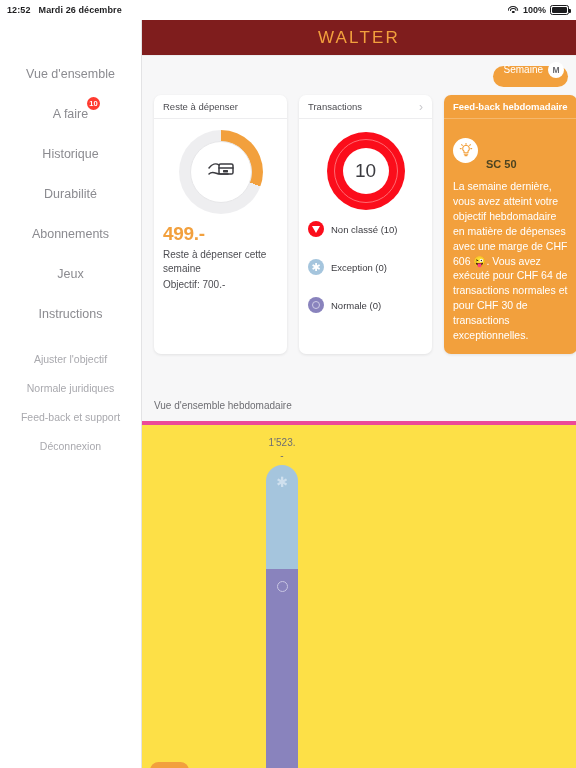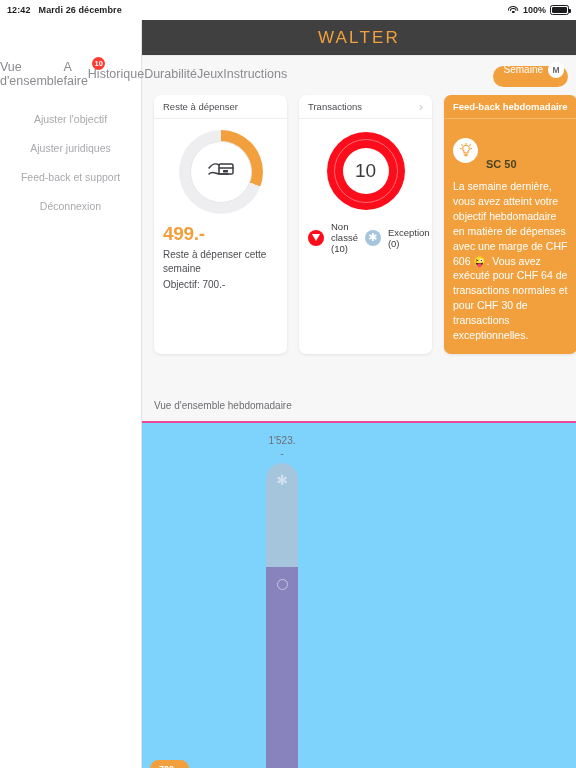--- a/index.html
+++ b/index.html
@@ -39,21 +39,21 @@
   .body { flex: 1; display: flex; min-height: 0; }
 
   
   .sidebar {
     width: 142px; flex: 0 0 142px;
     background: #ffffff;
     border-right: 1px solid #e3e3e5;
     display: flex; flex-direction: column;
     padding-top: 34px;
   }
-  .nav-primary { display: flex; }
+  .nav-primary { display: flex; flex-direction: column; }
   .nav-item {
     height: 40px; display: flex; align-items: center; justify-content: center;
     font-size: 12.5px; color: #8b8b90; position: relative;
     cursor: pointer;
   }
   .nav-item .badge {
     position: absolute; top: 3px; margin-left: 46px;
     background: #ff3b30; color: #fff;
     font-size: 7.5px; font-weight: 700;
     min-width: 13px; height: 13px; border-radius: 50%;
@@ -62,21 +62,21 @@
   }
   .nav-secondary { margin-top: 10px; display: flex; flex-direction: column; justify-content: center; }
   .nav-sub {
     height: 29px; display: flex; align-items: center; justify-content: center;
     font-size: 10.5px; color: #a9a9ae; cursor: pointer;
   }
 
   
   .main { flex: 1; display: flex; flex-direction: column; min-width: 0; background: #f7f7f8; }
   .topbar {
-    height: 36px; flex: 0 0 36px; background: #404040;
+    height: 36px; flex: 0 0 36px; background: #7f1d1d;
     display: flex; align-items: center; justify-content: center;
     border-bottom: 1px solid #ececee;
   }
   .brand { font-size: 17px; letter-spacing: 2.2px; color: #f2a03d; font-weight: 400; }
 
   .content { flex: 1; position: relative; overflow: hidden; }
 
   .week-pill {
     position: absolute; right: 8px; top: 10px;
     background: #f2a03d; color: #fff;
@@ -132,21 +132,21 @@
 
   
   .tdonut-wrap { display: flex; justify-content: center; margin: 5px 0 11px; }
   .tdonut { position: relative; width: 78px; height: 78px; border-radius: 50%; background: #fb0d1b; }
   .tdonut .gap { position: absolute; inset: 7px; border-radius: 50%; border: 1px solid #ff6b72; background: #fb0d1b; }
   .tdonut .hole {
     position: absolute; inset: 16px; border-radius: 50%; background: #fff;
     display: flex; align-items: center; justify-content: center;
     font-size: 19px; color: #3b3b40; font-weight: 400;
   }
-  .legend { display: flex; flex-direction: row; gap: 7px; }
+  .legend { display: flex; flex-direction: column; gap: 22px; }
   .legend-row { display: flex; align-items: center; gap: 7px; font-size: 9.5px; color: #3b3b40; }
   .lg-ico { width: 16px; height: 16px; border-radius: 50%; flex: 0 0 16px; display: flex; align-items: center; justify-content: center; }
   .lg-red { background: #fb0d1b; }
   .lg-red .tri { width: 0; height: 0; border-left: 4.2px solid transparent; border-right: 4.2px solid transparent; border-top: 7px solid #fff; }
   .lg-blue { background: #a5c5dd; color: #fff; font-size: 11px; line-height: 1; }
   .lg-purple { background: #8983bd; }
   .lg-purple .ring { width: 8px; height: 8px; border-radius: 50%; border: 1.6px solid #cfcce6; }
 
   
   .card-fb { background: #f2a03d; }
@@ -159,21 +159,21 @@
   .fb-code { font-size: 11px; color: #4d4320; font-weight: 600; margin-top: 27px; }
   .fb-text { font-size: 10.5px; color: #fff; line-height: 1.42; }
 
   
   .chart-title {
     position: absolute; left: 12px; top: 344px;
     font-size: 10px; color: #6e6e73;
   }
   .chart-area {
     position: absolute; left: 0; right: 0; top: 365px; bottom: 0;
-    background: #7dd3fc; border-top: 2px solid #ec4899;
+    background: #fde047; border-top: 4px solid #ec4899;
   }
   .bar-label {
     position: absolute; left: 110px; top: 12px; width: 60px;
     text-align: center; font-size: 10px; color: #6e6e73; line-height: 1.25;
   }
   .bar {
     position: absolute; left: 124px; top: 40px; width: 32px; bottom: 0;
     border-radius: 16px 16px 0 0; overflow: hidden;
     display: flex; flex-direction: column;
   }
@@ -198,21 +198,21 @@
     height: 17px; border-radius: 9px;
     display: flex; align-items: center; padding: 0 9px;
   }
 </style>
 </head>
 <body>
 
 <div class="app">
 
   <div class="statusbar">
-    <span class="sb-time">12:42</span>
+    <span class="sb-time">12:52</span>
     <span class="sb-date">Mardi 26 décembre</span>
     <div class="sb-right">
       <span class="wifi-ico">
           <i></i>
           <i></i>
           <i></i>
         </span>
       <span class="sb-batt-txt">100%</span>
       <span class="batt">
           <span></span>
@@ -231,32 +231,35 @@
           <span>A faire</span>
           <span class="badge">10</span>
         </div>
         <div class="nav-item">
           <span>Historique</span>
         </div>
         <div class="nav-item">
           <span>Durabilité</span>
         </div>
         <div class="nav-item">
+          <span>Abonnements</span>
+        </div>
+        <div class="nav-item">
           <span>Jeux</span>
         </div>
         <div class="nav-item">
           <span>Instructions</span>
         </div>
       </div>
       <div class="nav-secondary">
         <div class="nav-sub">
           <span>Ajuster l'objectif</span>
         </div>
         <div class="nav-sub">
-          <span>Ajuster juridiques</span>
+          <span>Normale juridiques</span>
         </div>
         <div class="nav-sub">
           <span>Feed-back et support</span>
         </div>
         <div class="nav-sub">
           <span>Déconnexion</span>
         </div>
       </div>
     </nav>
 

